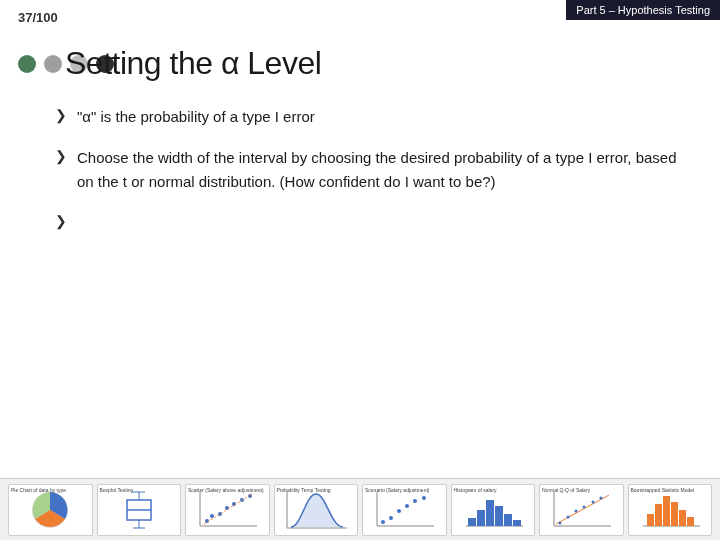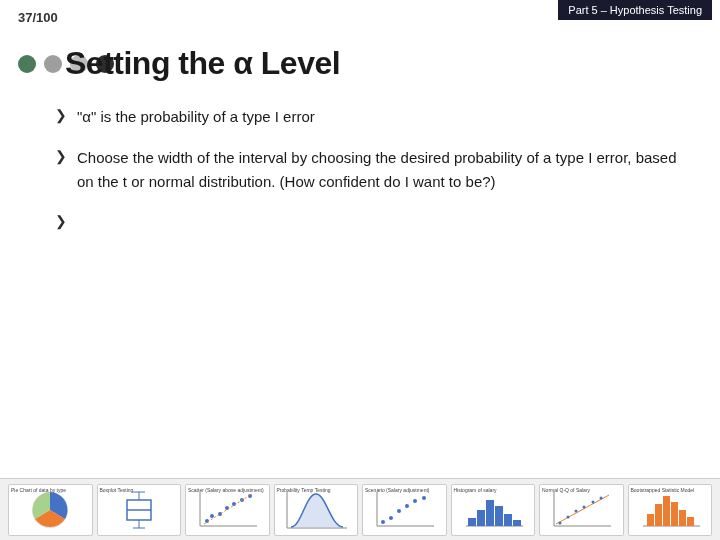--- a/index.html
+++ b/index.html
@@ -10,21 +10,21 @@
       background: #ffffff;
       font-family: Arial, sans-serif;
       overflow: hidden;
       position: relative;
     }
 
     
     .header-bar {
       position: absolute;
       top: 0;
-      right: 8px;
+      right: 0;
       background: #1a1a2e;
       color: #ffffff;
       font-size: 11px;
       padding: 4px 10px;
       font-weight: 500;
     }
 
     
     .slide-number {
       position: absolute;
@@ -55,21 +55,21 @@
     .dot-gray1 { background: #9e9e9e; }
     .dot-gray2 { background: #bdbdbd; }
     .dot-dark  { background: #2d2d2d; }
 
     
     .page-title {
       position: absolute;
       top: 45px;
       left: 65px;
       font-size: 32px;
-      font-weight: 700;
+      font-weight: 400;
       color: #1a1a1a;
       letter-spacing: -0.5px;
     }
 
     
     .content-area {
       position: absolute;
       top: 105px;
       left: 55px;
       right: 30px;

